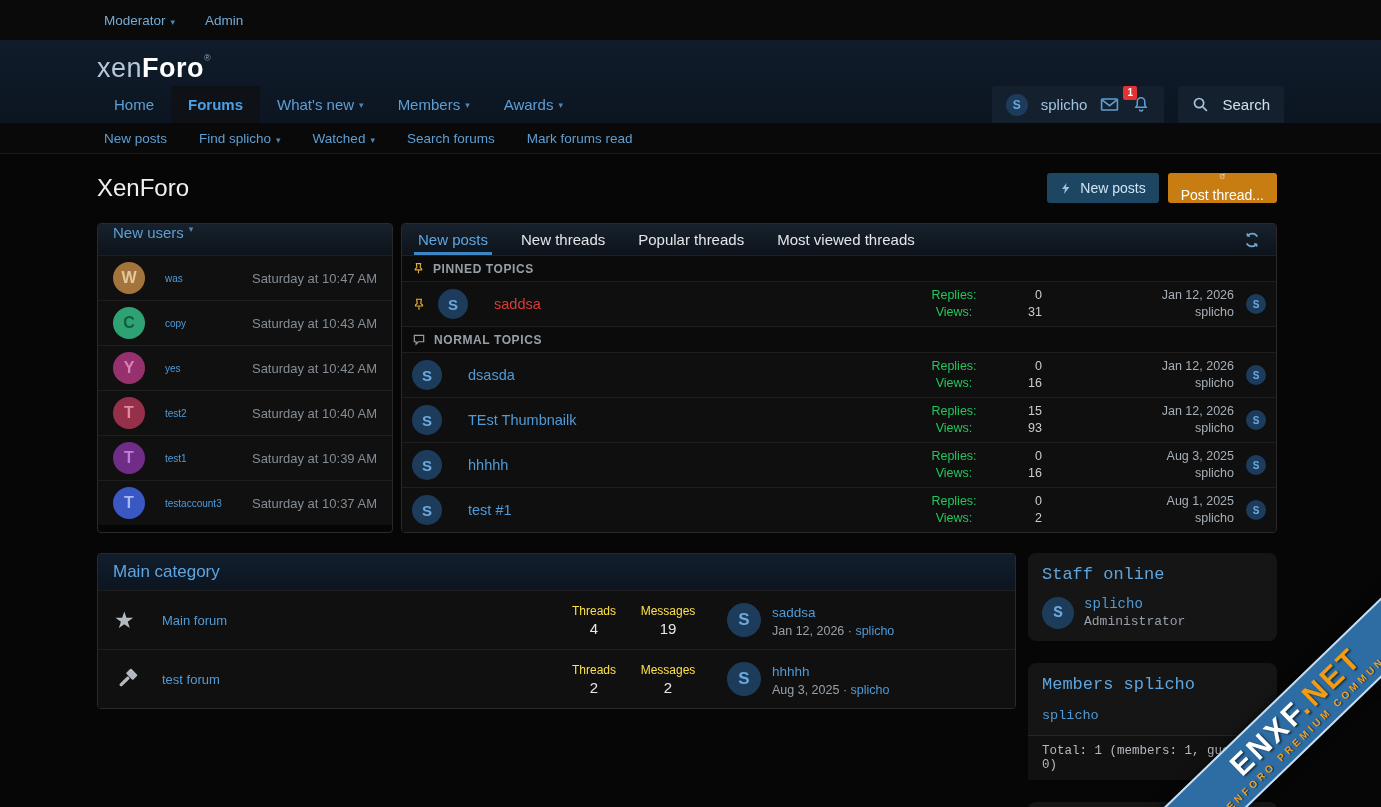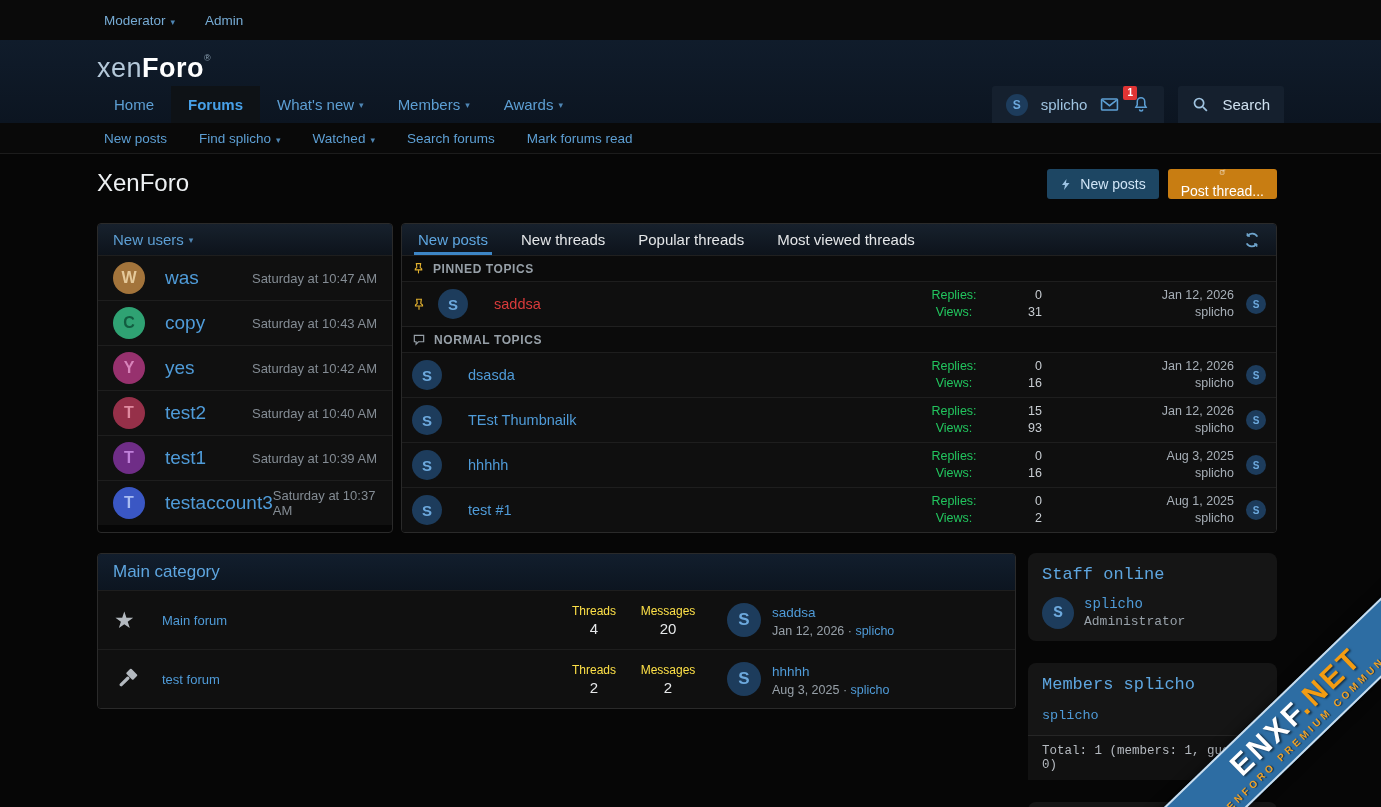--- a/index.html
+++ b/index.html
@@ -36,37 +36,37 @@
   .badge { position:absolute; top:-9px; left:-9px; background:#e03434; color:#fff; font-size:10px; font-weight:700;
            padding:1px 4px; border-radius:2px; line-height:12px; }
   .chip .search-label { color:#cfe0ef; font-size:15px; }
 
   
   .subnav { height:31px; background:#090909; display:flex; align-items:center; padding-left:104px; gap:32px; border-bottom:1px solid #1c1c1c; }
   .subnav .item { color:#5d9fd4; font-size:13.5px; cursor:pointer; }
 
   
   .content { margin-left:97px; width:1180px; }
-  .title-row { margin-top:15px; height:38px; display:flex; align-items:flex-start; }
+  .title-row { margin-top:15px; height:38px; display:flex; align-items:center; }
   .page-title { font-size:24px; color:#eef1f3; font-weight:400; }
   .title-btns { margin-left:auto; display:flex; gap:9px; }
   .btn { height:30px; border-radius:3px; display:flex; align-items:center; padding:0 13px; gap:8px; font-size:14px; cursor:pointer; border:none; }
   .btn-blue { background:#1d4663; color:#cfe4f6; }
   .btn-orange { color:#ffffff; }
 
   .cols { display:flex; gap:8px; margin-top:16px; }
   .block { border:1px solid #2a2a2a; border-radius:4px; overflow:hidden; }
   .block-head { height:31px; background:linear-gradient(180deg,#17212d 0%,#0d131b 100%);
-                display:flex; align-items:center; padding:0 15px; color:#5d9fd4; font-size:15px; }
+                display:flex; align-items:flex-start; padding:0 15px; color:#5d9fd4; font-size:15px; }
 
   
   .newusers { width:296px; flex:none; }
   .nu-row { height:45px; background:#101010; border-top:1px solid #1e1e1e; display:flex; align-items:center; padding:0 15px; }
   .av32 { width:32px; height:32px; font-size:16px; }
-  .nu-name { margin-left:20px; color:#4f9bd8; font-size:19px; }
+  .nu-name { margin-left:20px; color:#4f9bd8; font-size:10px; }
   .nu-time { margin-left:auto; color:#848c94; font-size:13px; }
 
   
   .threadlist { flex:1; }
   .tabs-strip { height:31px; background:linear-gradient(180deg,#17212d 0%,#0d131b 100%); display:flex; align-items:stretch; padding:0 16px; }
   .ttab { display:flex; align-items:center; margin-right:33px; font-size:15px; color:#e4e6e8; cursor:pointer; position:relative; }
   .ttab.active { color:#5ea6e0; }
   .ttab.active::after { content:""; position:absolute; left:-4px; right:-4px; bottom:0; height:3px; background:#3d86c6; }
   .refresh { margin-left:auto; display:flex; align-items:center; cursor:pointer; }
   .sec-head { height:26px; background:#0b0b0b; border-top:1px solid #202020; display:flex; align-items:center; padding:0 10px; gap:8px; }
@@ -386,21 +386,21 @@
       <div class="forum-row">
         <span class="f-icon">★</span>
         <a class="f-name">Main forum</a>
         <span class="f-stats-wrap">
           <span class="f-stat">
             <div class="lab">Threads</div>
             <div class="val">4</div>
           </span>
           <span class="f-stat">
             <div class="lab">Messages</div>
-            <div class="val">20</div>
+            <div class="val">19</div>
           </span>
         </span>
         <span class="f-last">
           <span class="avatar av34" style="background: rgb(29, 60, 92); color: rgb(109, 169, 221);">S</span>
           <span>
             <div><a class="t">saddsa</a></div>
             <div class="d"><span>Jan 12, 2026</span> · <a>splicho</a></div>
           </span>
         </span>
       </div>

